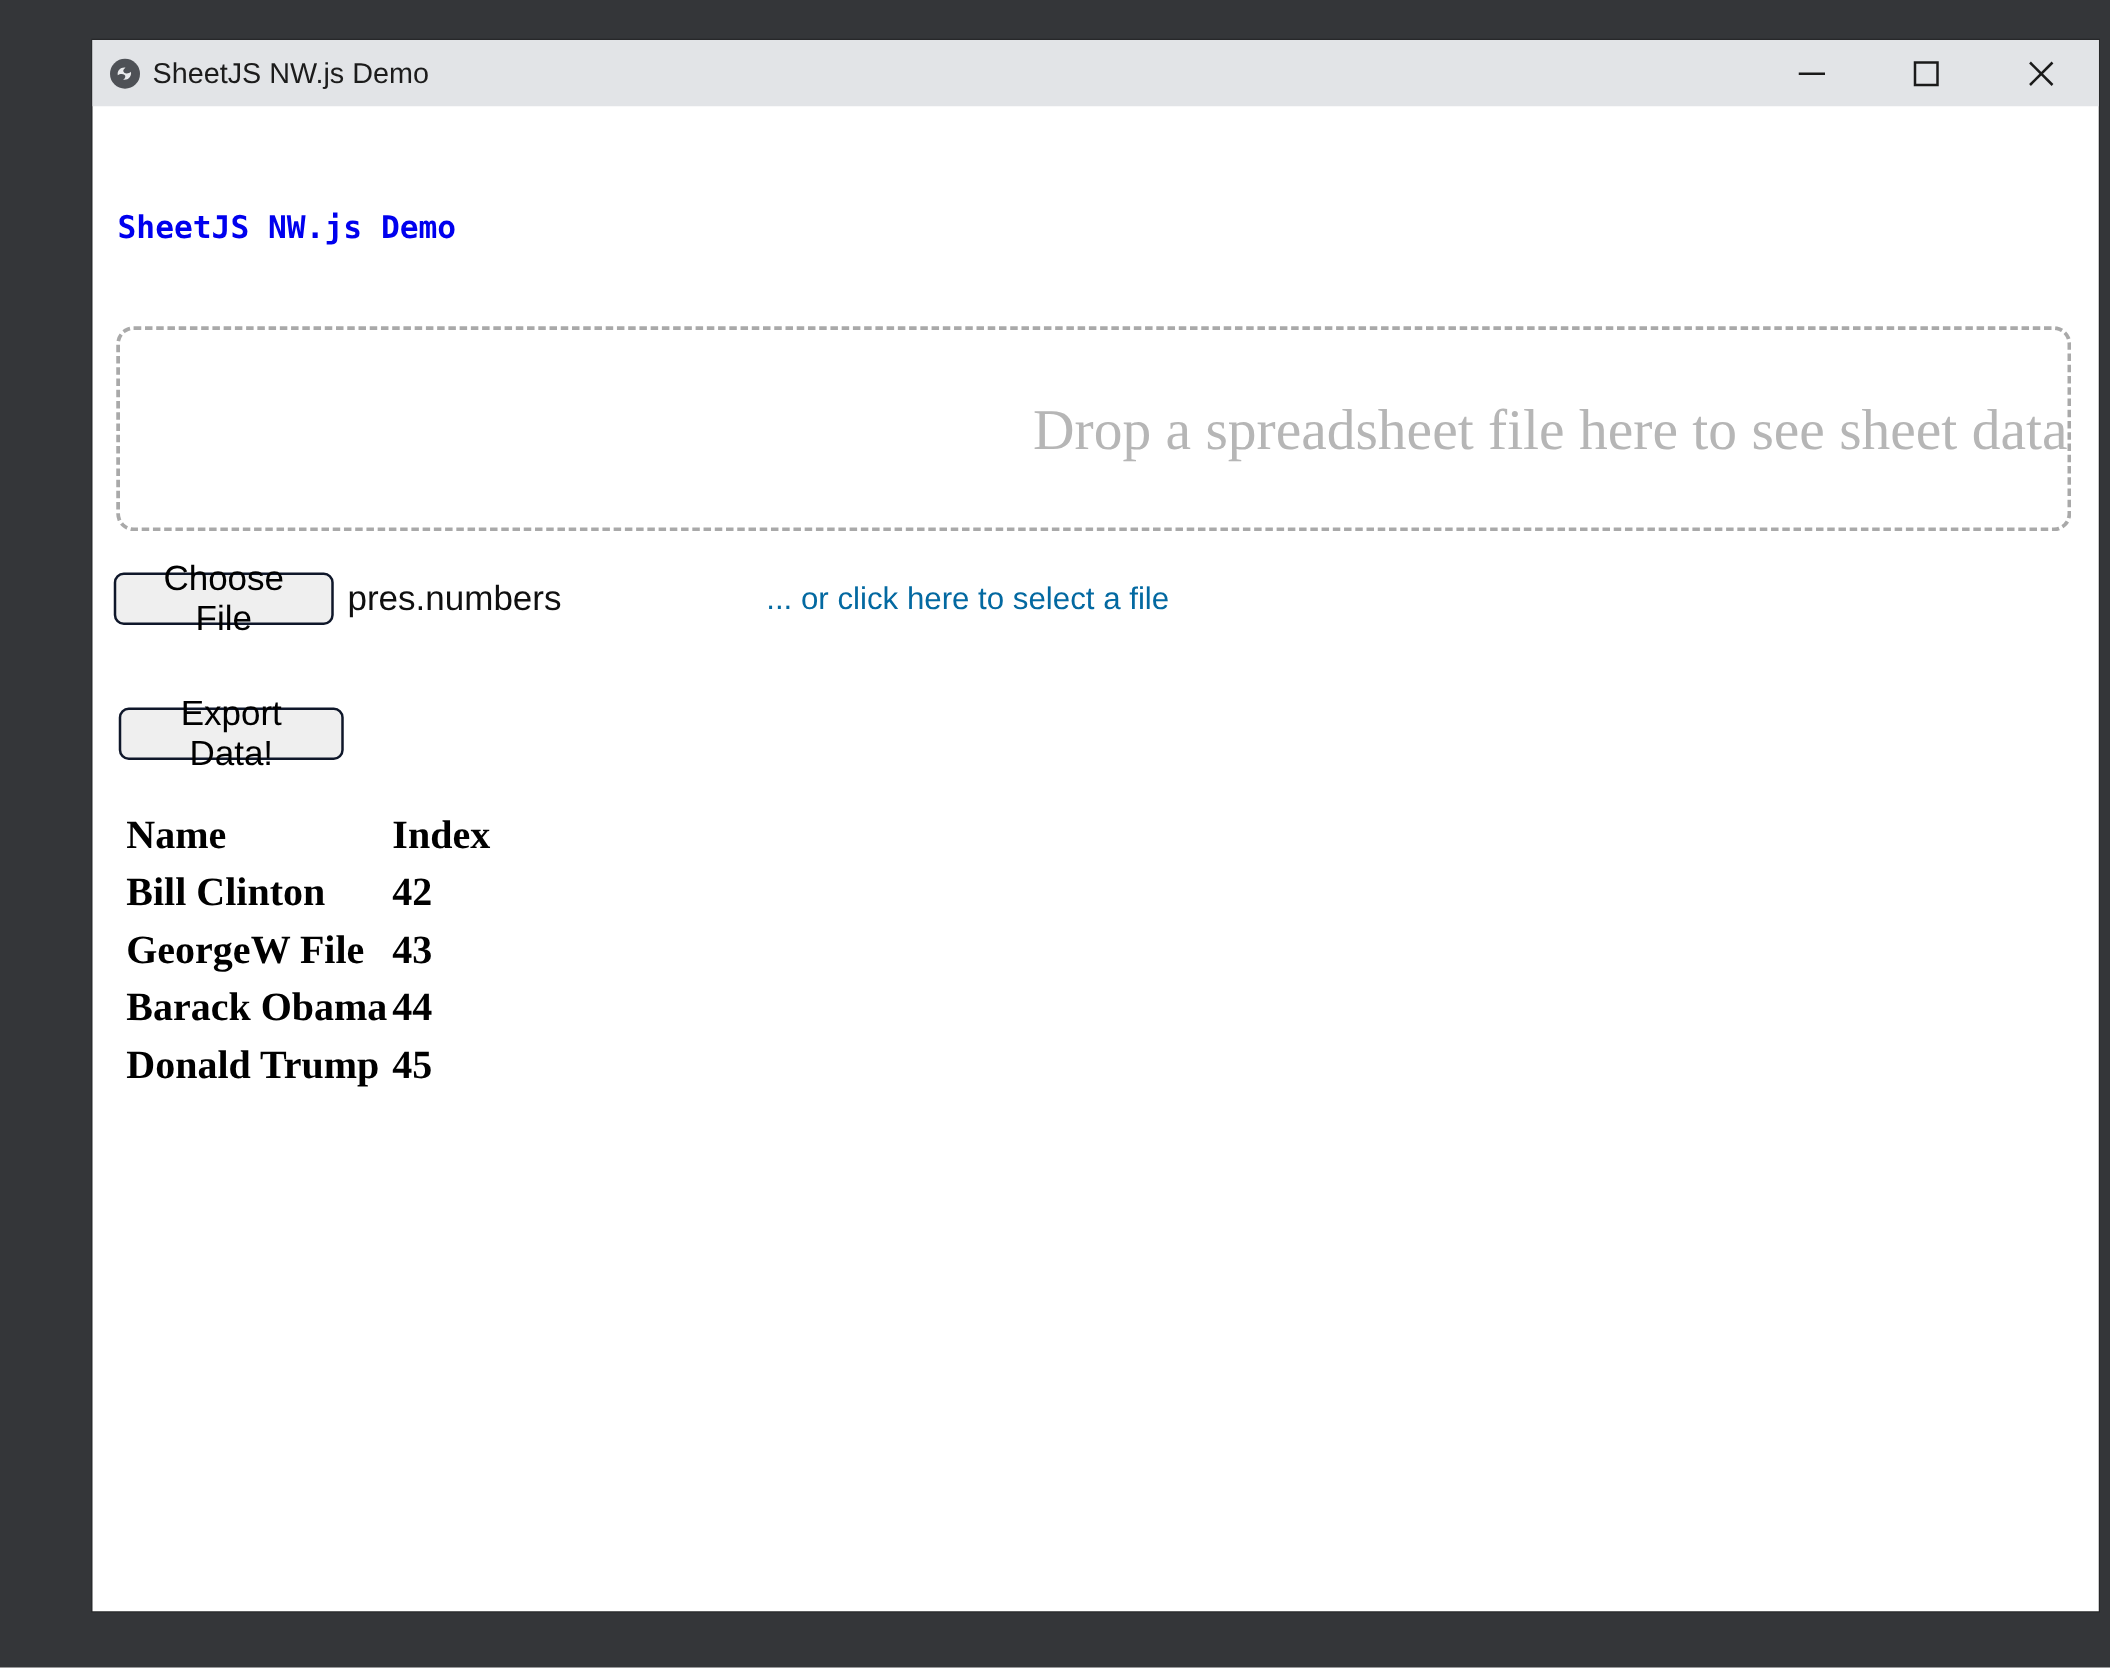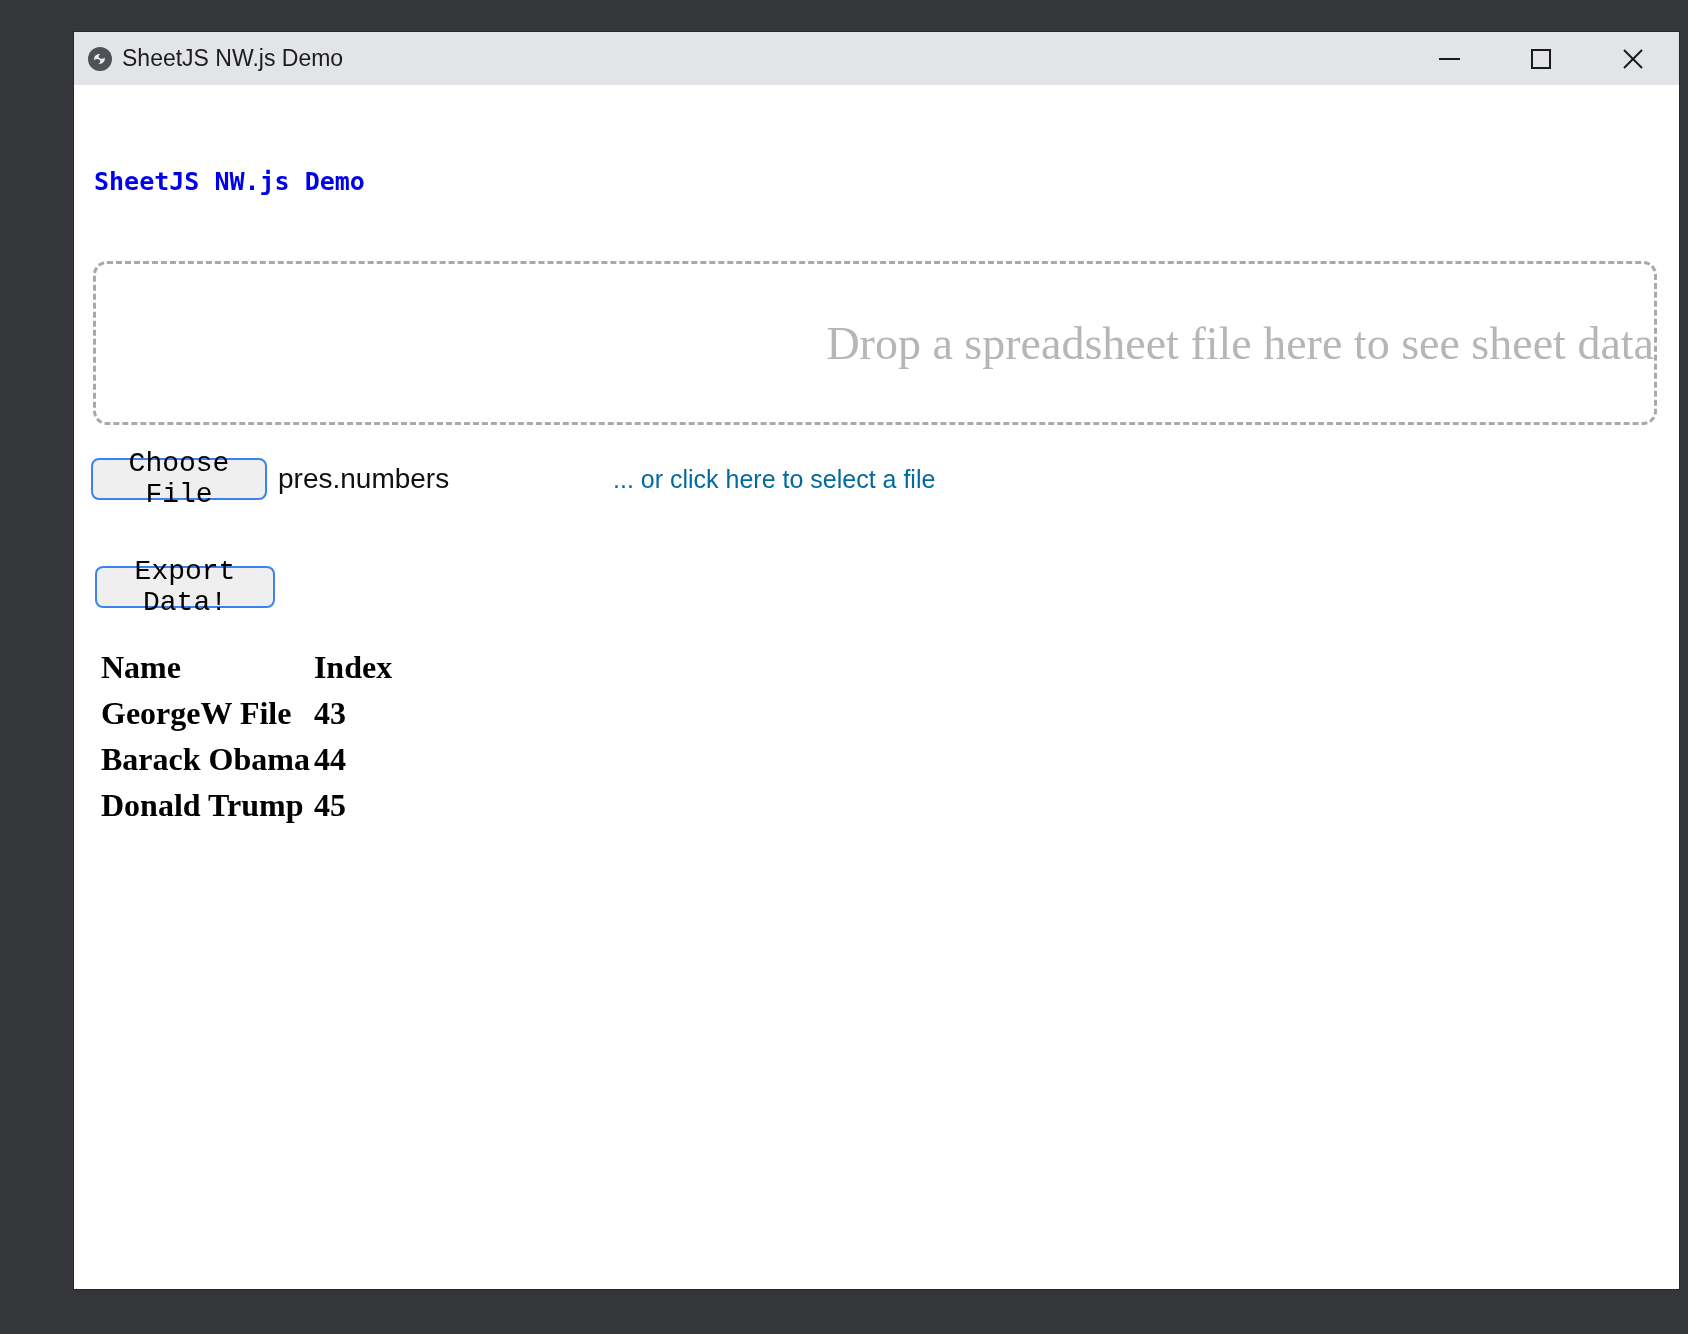--- a/index.html
+++ b/index.html
@@ -47,22 +47,22 @@
   .dropzone-text {
     font-family:"Liberation Serif", serif; font-size:46px; color:#b6b6b6;
     white-space:nowrap;
   }
   .file-row {
     position:absolute; left:17px; top:372px; height:44px; width:1300px;
     display:flex; align-items:center;
   }
   .btn {
     box-sizing:border-box; height:42px;
-    background:#efefef; border:2px solid #3b82f6; border-radius:8px;
-    font-family:Liberation Mono, monospace; font-size:28px; color:#000;
+    background:#efefef; border:2px solid #0f172a; border-radius:8px;
+    font-family:Liberation Sans, sans-serif; font-size:28px; color:#000;
     display:inline-flex; align-items:center; justify-content:center;
     padding:0 14px; cursor:default;
   }
   .choose-file-btn { width:176px; }
   .file-name { margin-left:11px; font-size:28px; color:#101010; white-space:nowrap; }
   .file-hint {
     position:absolute; left:522px; top:0; line-height:44px;
     font-family:Liberation Sans, sans-serif; font-size:25px; color:#0369a1;
     white-space:nowrap; cursor:default;
   }
@@ -120,20 +120,24 @@
 
     <button class="btn export-btn">Export Data!</button>
 
     <table class="data-table">
       <tbody>
         <tr>
           <td>Name</td>
           <td>Index</td>
         </tr>
         <tr>
+          <td>Bill Clinton</td>
+          <td>42</td>
+        </tr>
+        <tr>
           <td>GeorgeW File</td>
           <td>43</td>
         </tr>
         <tr>
           <td>Barack Obama</td>
           <td>44</td>
         </tr>
         <tr>
           <td>Donald Trump</td>
           <td>45</td>

